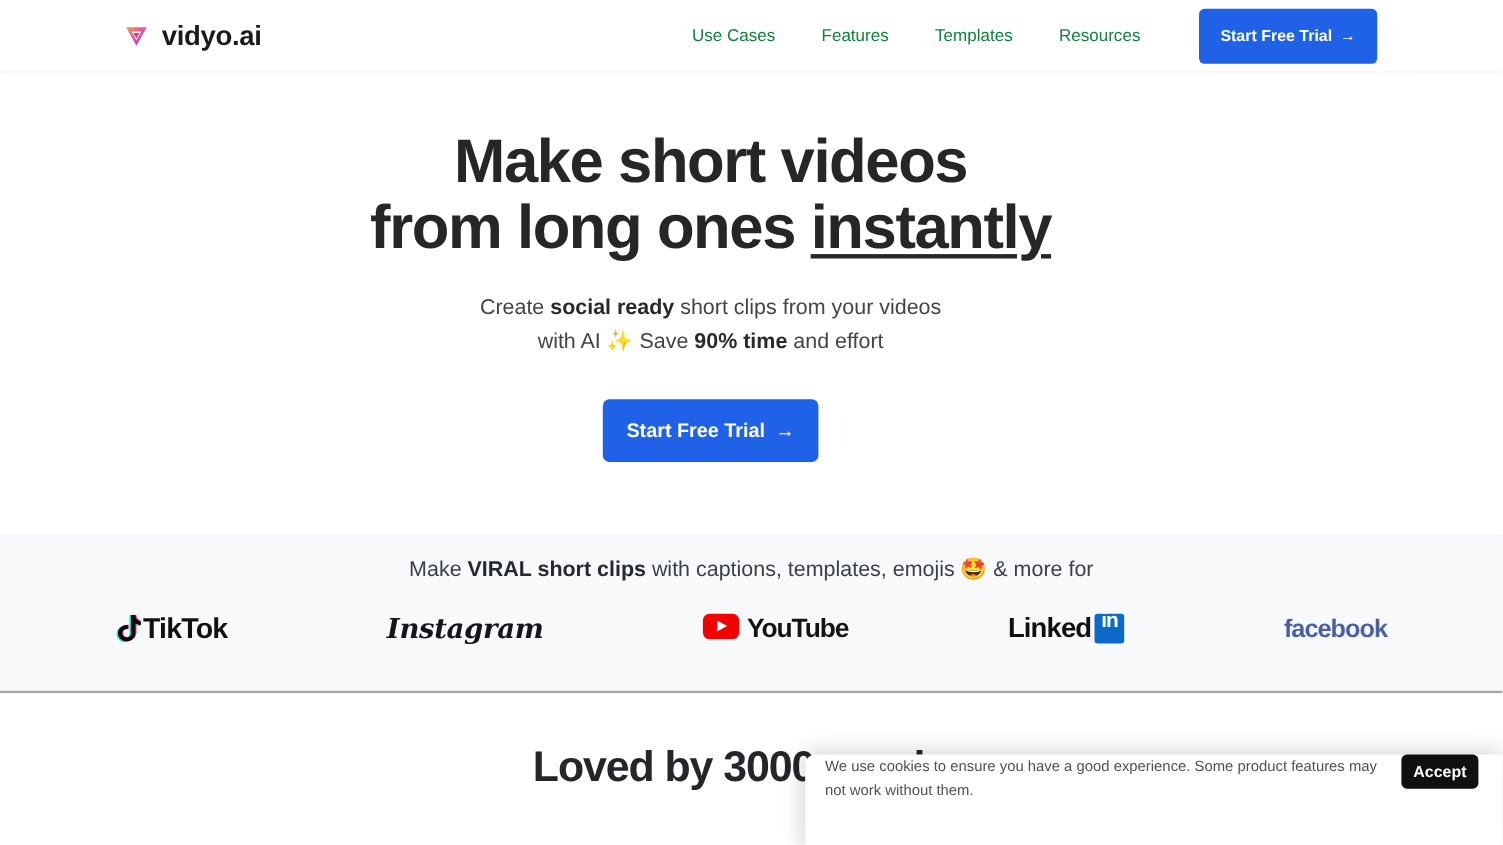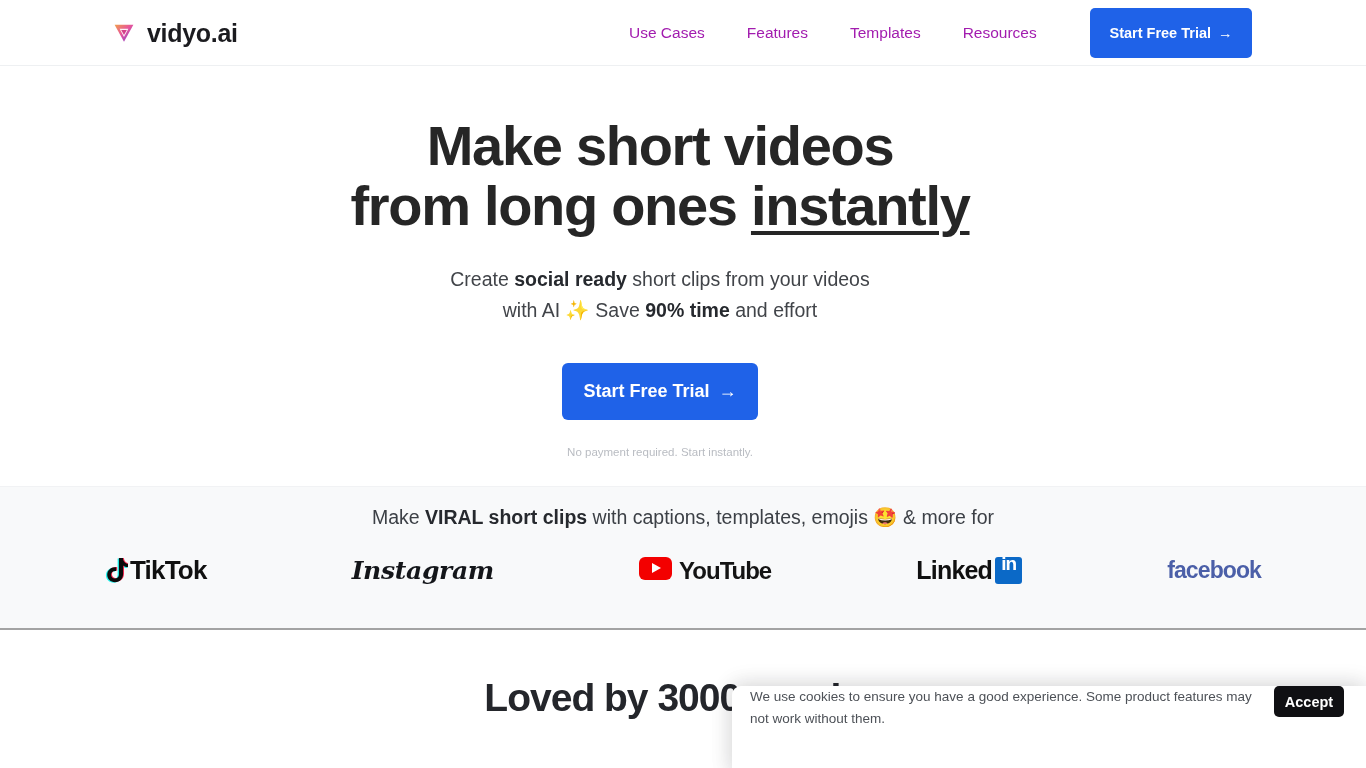--- a/index.html
+++ b/index.html
@@ -28,36 +28,36 @@
   .brand-mark { width:24px; height:24px; display:block; }
   .brand-name {
     font-size:25px; font-weight:700; letter-spacing:-0.3px;
     color:#1b1b1f;
   }
   .nav {
     position:absolute; left:629px; top:50%; transform:translateY(-50%);
     display:flex; align-items:center; gap:42px;
   }
   .nav-item {
-    font-size:15.5px; font-weight:500; color:#a21caf;
+    font-size:15.5px; font-weight:500; color:#15803d;
     text-decoration:none; white-space:nowrap; cursor:pointer;
   }
   .btn-primary {
     background:#1f62e8; color:#fff; border:none;
     font-family:inherit; font-weight:700; cursor:pointer;
     border-radius:5px; white-space:nowrap;
   }
   .header-cta {
     position:absolute; right:114px; top:50%; transform:translateY(-50%);
     width:162px; height:50px; font-size:14.5px;
     display:flex; align-items:center; justify-content:center; gap:7px;
   }
 
   
-  .hero { position:absolute; top:66px; left:18px; width:1284px; height:420px;
+  .hero { position:absolute; top:66px; left:4px; width:1284px; height:420px;
           background:#fff; text-align:center; }
   .headline {
     margin-top:50px;
     font-size:56px; line-height:1.07; font-weight:700;
     letter-spacing:-1.3px; color:#262626;
   }
   .headline .u { text-decoration:underline; text-underline-offset:6px;
                  text-decoration-thickness:4px; }
   .subhead {
     margin-top:28px;
@@ -178,21 +178,20 @@
     <p class="subhead">
       <span>Create </span><b>social ready</b><span> short clips from your videos</span><br>
       <span>with AI </span><span class="spark">✨</span><span> Save </span><b>90% time</b><span> and effort</span>
     </p>
 
     <button class="btn-primary hero-cta">
       <span>Start Free Trial</span>
       <span>→</span>
     </button>
 
-    <div class="note">No payment required. Start instantly.</div>
   </section>
 
   <section class="band">
     <p class="band-title">
       <span>Make </span><b>VIRAL short clips</b><span> with captions, templates, emojis </span><span>🤩</span><span> &amp; more for</span>
     </p>
 
     <div class="logos">
 
       <div class="logo">

